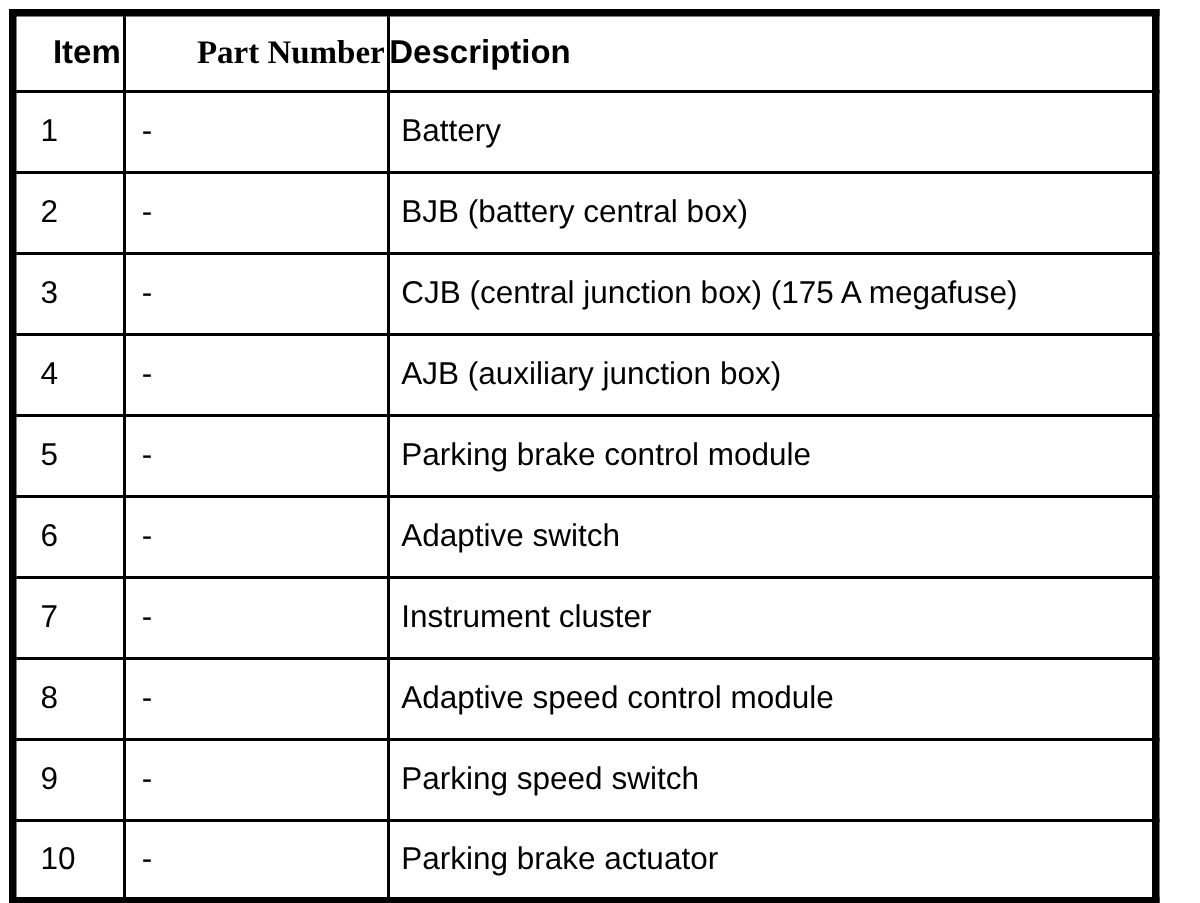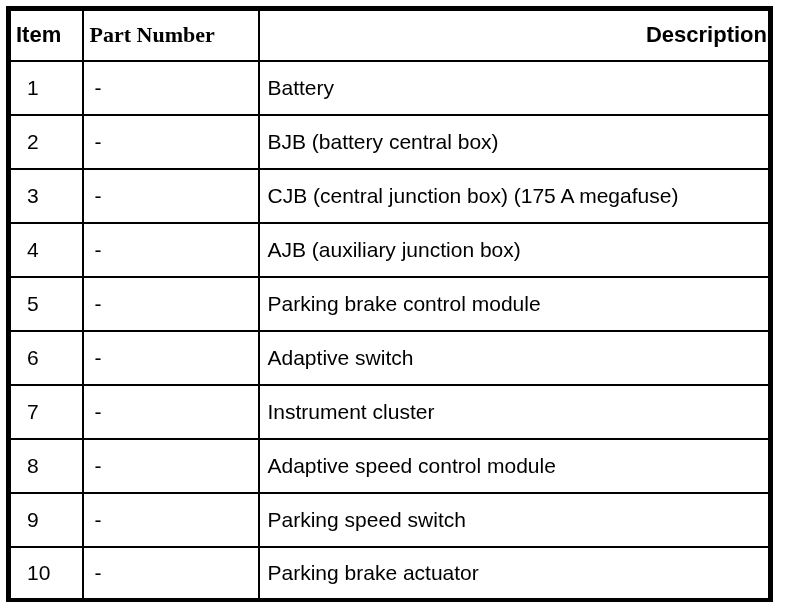--- a/index.html
+++ b/index.html
@@ -37,30 +37,30 @@
     vertical-align: middle;
     white-space: nowrap;
     overflow: hidden;
     box-sizing: border-box;
   }
   .parts-table thead tr { height: 52px; }
   .parts-table tbody tr { height: 54px; }
   .parts-table th {
     font-size: 22px;
     font-weight: bold;
-    text-align: left;
+    text-align: right;
   }
   .parts-table td {
     font-size: 21px;
     font-weight: normal;
     text-align: left;
   }
   th.h-item { padding-left: 5px; }
   th.h-part { padding-left: 6px; font-family: Liberation Serif, serif; }
-  th.h-desc { text-align: right; padding-left: 0; }
+  th.h-desc { text-align: left; padding-left: 0; }
   td.c-item { padding-left: 16px; }
   td.c-part { padding-left: 11px; }
   td.c-desc { padding-left: 8px; }
 </style>
 </head>
 <body>
 
 <div class="page">
   <table class="parts-table">
     <colgroup>

